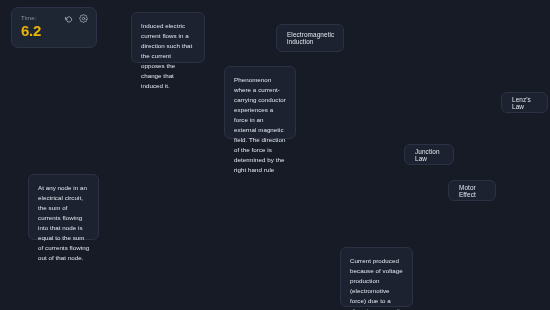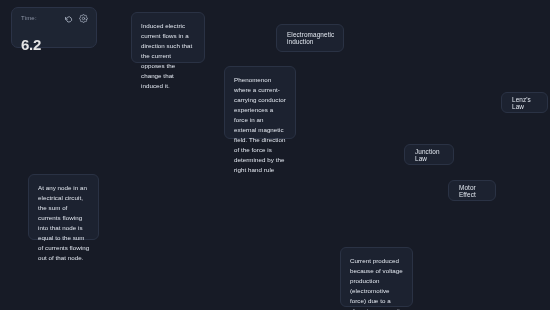--- a/index.html
+++ b/index.html
@@ -57,23 +57,23 @@
     width: 9px;
     height: 9px;
     display: block;
     color: #aab2c2;
     cursor: pointer;
   }
   .icon-btn svg { display: block; width: 100%; height: 100%; }
   .timer-value {
     font-size: 15px;
     font-weight: bold;
-    color: #e5e5e5;
+    color: #eab308;
     line-height: 1;
-    margin-top: 14px;
+    margin-top: 0;
     letter-spacing: -0.3px;
   }
 
   
   .card {
     position: absolute;
     box-sizing: border-box;
     background: #1c2230;
     border: 1px solid #2a3244;
     border-radius: 6px;

